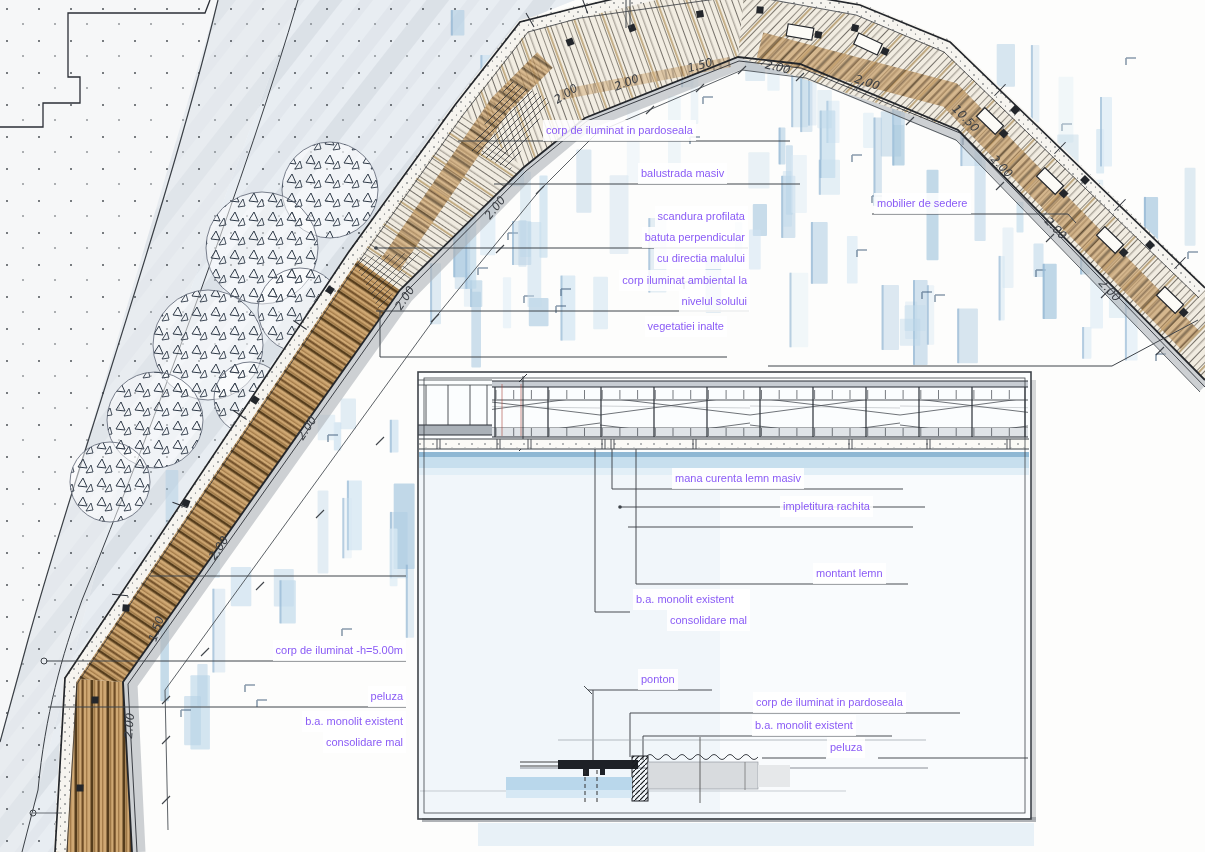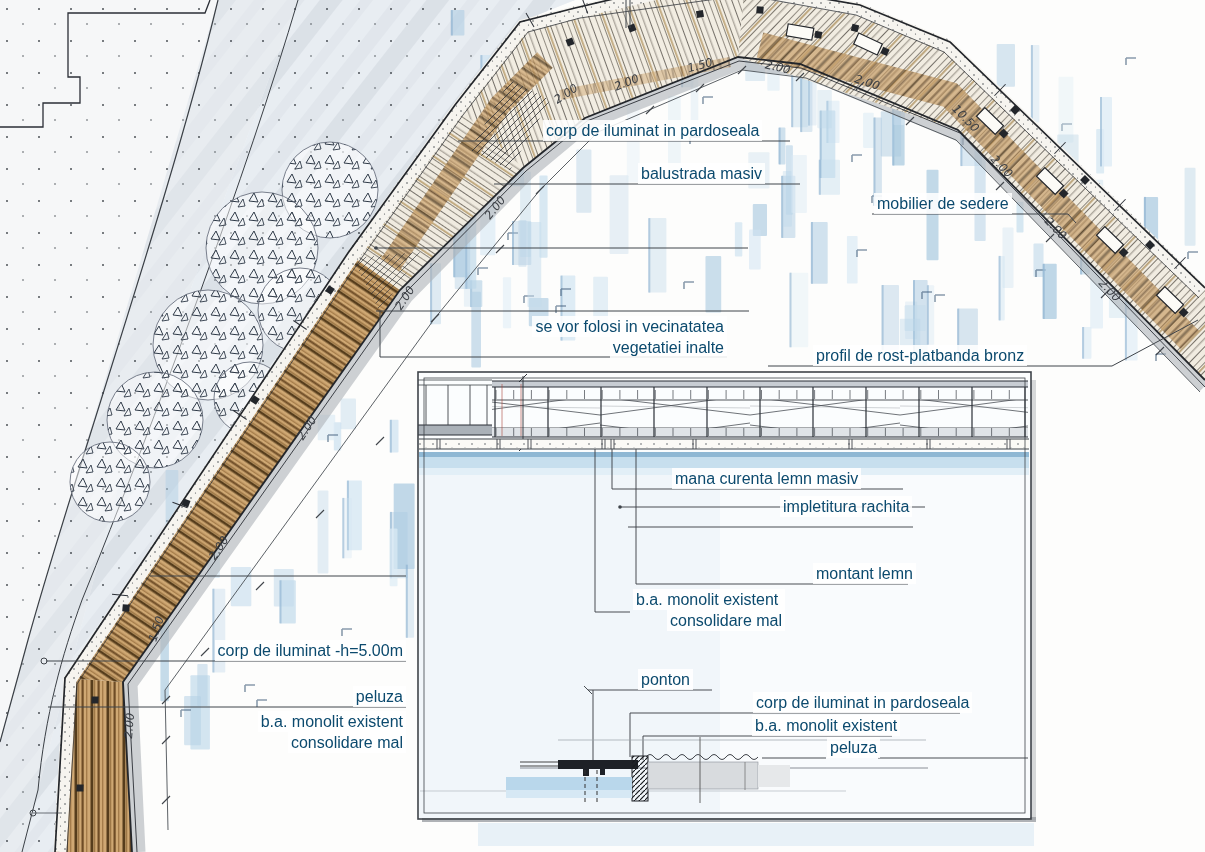--- a/index.html
+++ b/index.html
@@ -1,19 +1,19 @@
 <!DOCTYPE html>
 <html><head>
 <meta charset="utf-8">
 <style>
   html,body{margin:0;padding:0;background:#ffffff;}
   body{width:1205px;height:852px;overflow:hidden;font-family:"Liberation Sans",sans-serif;}
   #stage{position:relative;width:1205px;height:852px;background:#fdfdfc;}
   #drawing{position:absolute;left:0;top:0;}
-  .lbl{position:absolute;font-size:16px;line-height:21px;color:#0c4a6e;white-space:nowrap;}
+  .lbl{position:absolute;font-size:11px;line-height:21px;color:#8b5cf6;white-space:nowrap;}
   .lbl span{display:block;background:rgba(255,255,255,.87);padding:0 3px;}
   .lbl.right{text-align:right;}
   .lbl.right span{float:right;clear:both;}
   .indent{margin-left:34px;}
 </style>
 </head>
 <body>
 
 <div id="stage">
 <svg id="drawing" width="1205" height="852" viewBox="0 0 1205 852" xmlns="http://www.w3.org/2000/svg">
@@ -673,30 +673,35 @@
   <rect x="424" y="378" width="601" height="435" fill="none" stroke="#3f444a" stroke-width="0.8"></rect>
 </g>
 </svg>
 
 <div class="lbl" style="left:543px;top:120px">
       <span>corp de iluminat in pardoseala</span>
     </div>
 <div class="lbl" style="left:638px;top:163px">
       <span>balustrada masiv</span>
     </div>
+<div class="lbl right" style="right:457px;top:206px">
+  <span>scandura profilata</span>
+  <span>batuta perpendicular</span>
+  <span>cu directia malului</span>
+</div>
 <div class="lbl" style="left:874px;top:193px">
       <span>mobilier de sedere</span>
     </div>
+<div class="lbl right" style="right:455px;top:270px">
+  <span>corp iluminat ambiental la</span>
+  <span>nivelul solului</span>
+</div>
 <div class="lbl right" style="right:478px;top:316px">
-  <span>se vor folosi in vecinatatea</span>
   <span>vegetatiei inalte</span>
 </div>
-<div class="lbl" style="left:813px;top:345px">
-      <span>profil de rost-platbanda bronz</span>
-    </div>
 
 <div class="lbl" style="left:672px;top:468px">
       <span>mana curenta lemn masiv</span>
     </div>
 <div class="lbl" style="left:780px;top:496px">
       <span>impletitura rachita</span>
     </div>
 <div class="lbl" style="left:813px;top:563px">
       <span>montant lemn</span>
     </div>

